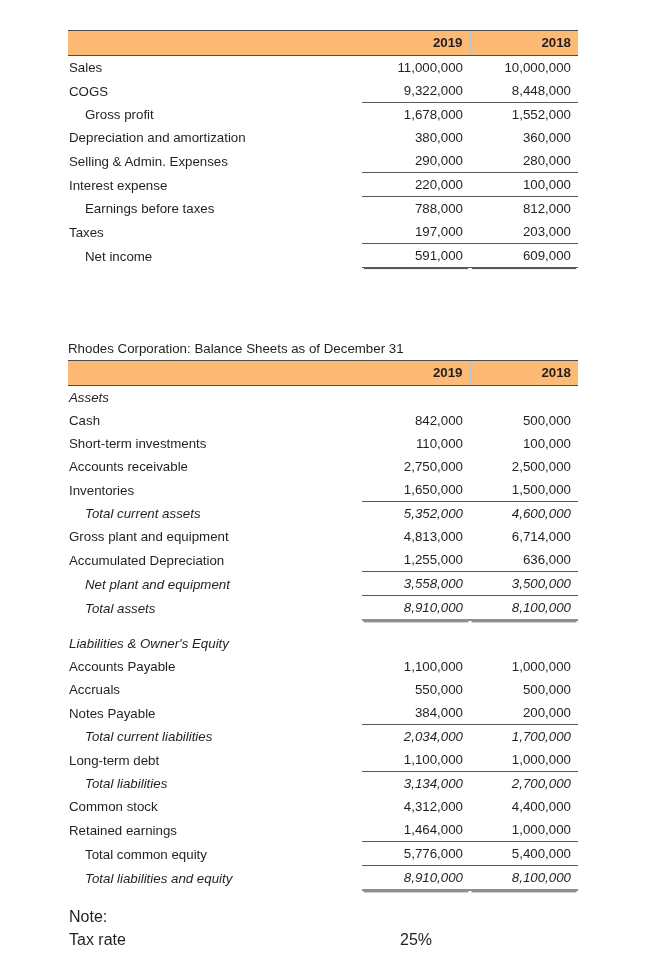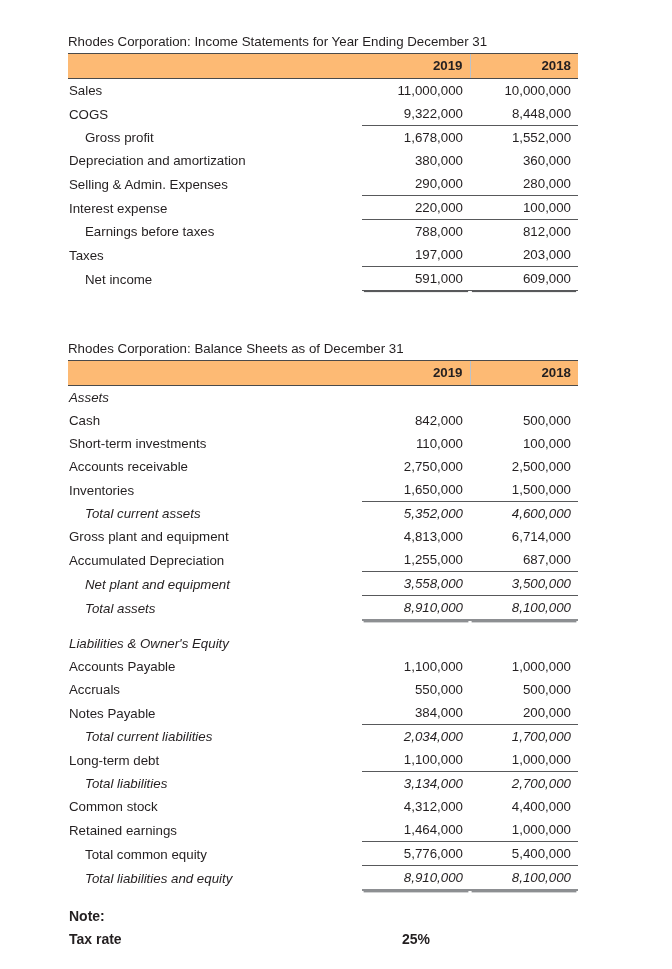--- a/index.html
+++ b/index.html
@@ -112,43 +112,39 @@
     table-layout: fixed;
     font-size: 13.3px;
   }
   .note col.n-label { width: 294px; }
   .note col.n-val   { width: 108px; }
   .note col.n-pad   { width: 108px; }
   .note td {
     padding: 0;
     height: 23px;
     line-height: 23px;
-    font-size: 14px;
+    font-size: 16px;
     white-space: nowrap;
     vertical-align: bottom;
-    font-weight: bold;
   }
   .note td.n-lbl { padding-left: 1px; }
   .note td.n-val { text-align: center; }
 </style>
 </head>
 <body>
 
 <div class="page">
 
   <table class="stmt" id="income-statement" style="top:30px;">
     <colgroup>
       <col class="c-label">
         <col class="c-y1">
         <col class="c-y2">
     </colgroup>
     <tbody>
-      <tr>
-        <td class="title-cell title-left" colspan="3">Rhodes Corporation: Income Statements for Year Ending December 31</td>
-      </tr>
       <tr class="hdr-row">
         <td></td>
         <td class="hdr-y1">2019</td>
         <td class="hdr-y2">2018</td>
       </tr>
     </tbody>
     <tbody id="is-body">
         <tr>
           <td class="lbl">Sales</td>
           <td class="num">11,000,000</td>
@@ -245,21 +241,21 @@
           <td class="num it">4,600,000</td>
         </tr>
         <tr>
           <td class="lbl">Gross  plant and equipment</td>
           <td class="num">4,813,000</td>
           <td class="num">6,714,000</td>
         </tr>
         <tr>
           <td class="lbl">Accumulated Depreciation</td>
           <td class="num  rule-under">1,255,000</td>
-          <td class="num  rule-under">687,000</td>
+          <td class="num  rule-under">636,000</td>
         </tr>
         <tr>
           <td class="lbl i1 it">Net plant and equipment</td>
           <td class="num it rule-under">3,558,000</td>
           <td class="num it rule-under">3,500,000</td>
         </tr>
         <tr>
           <td class="lbl i1 bi">Total assets</td>
           <td class="num bi rule-double-thick">8,910,000</td>
           <td class="num bi rule-double-thick">8,100,000</td>

